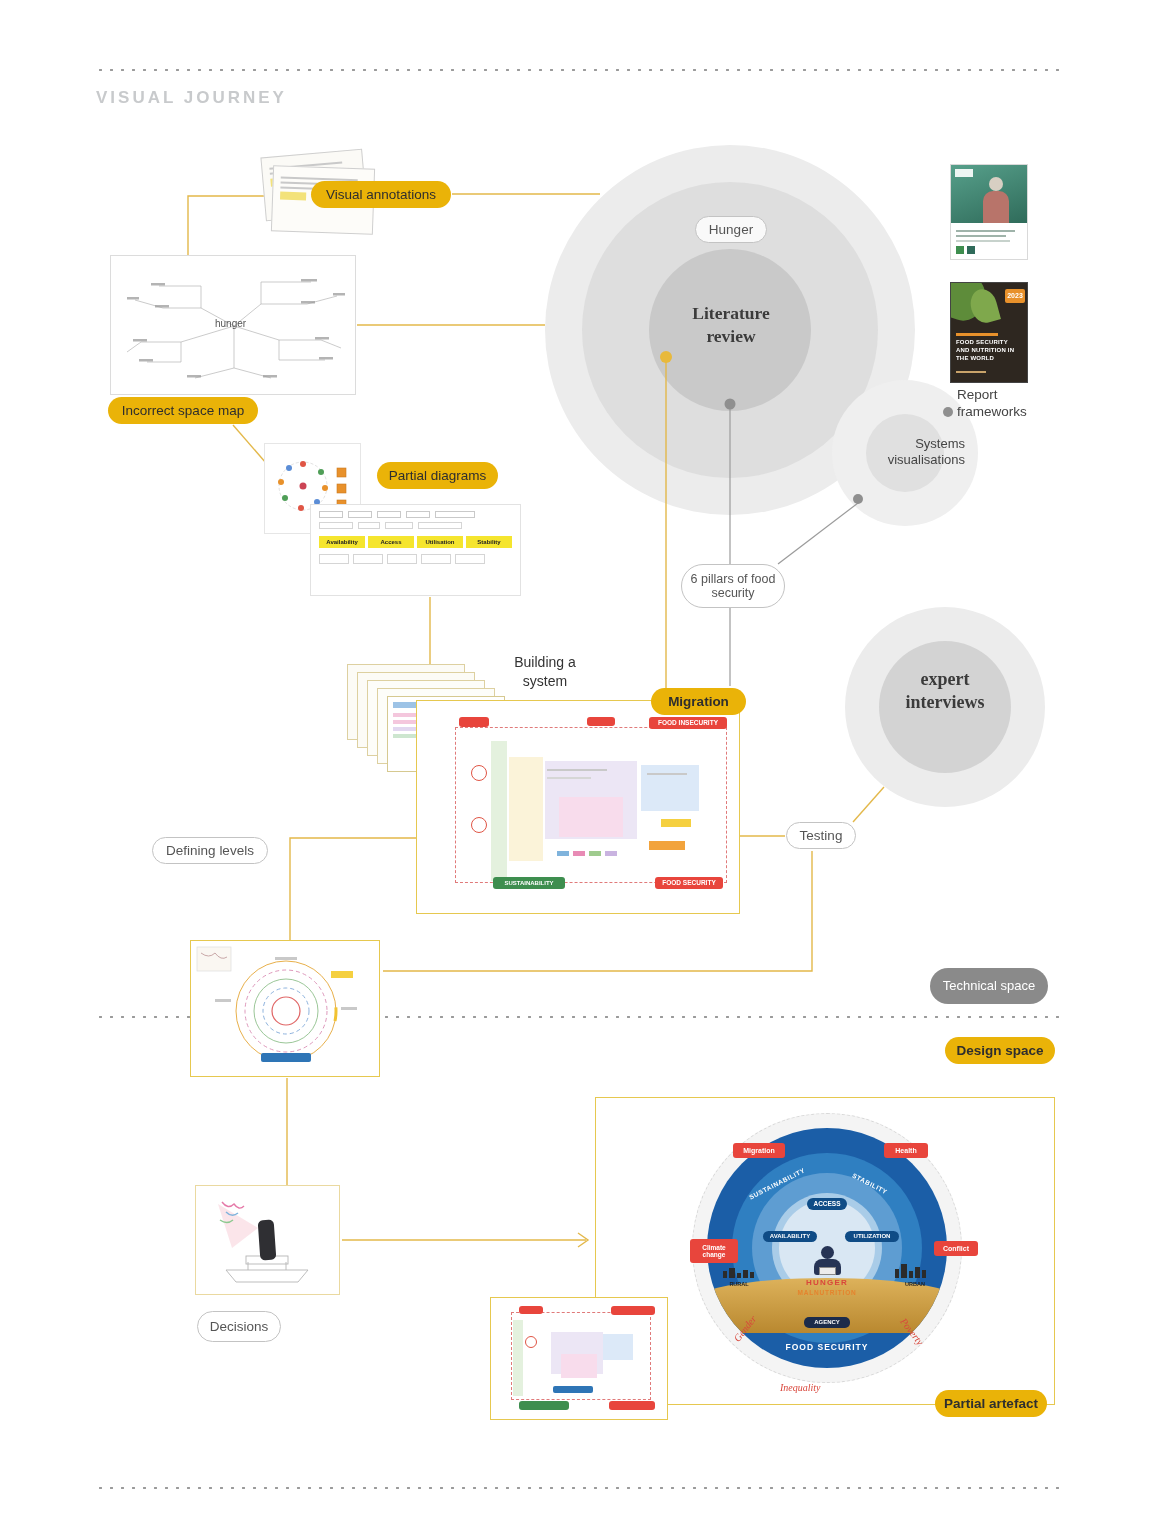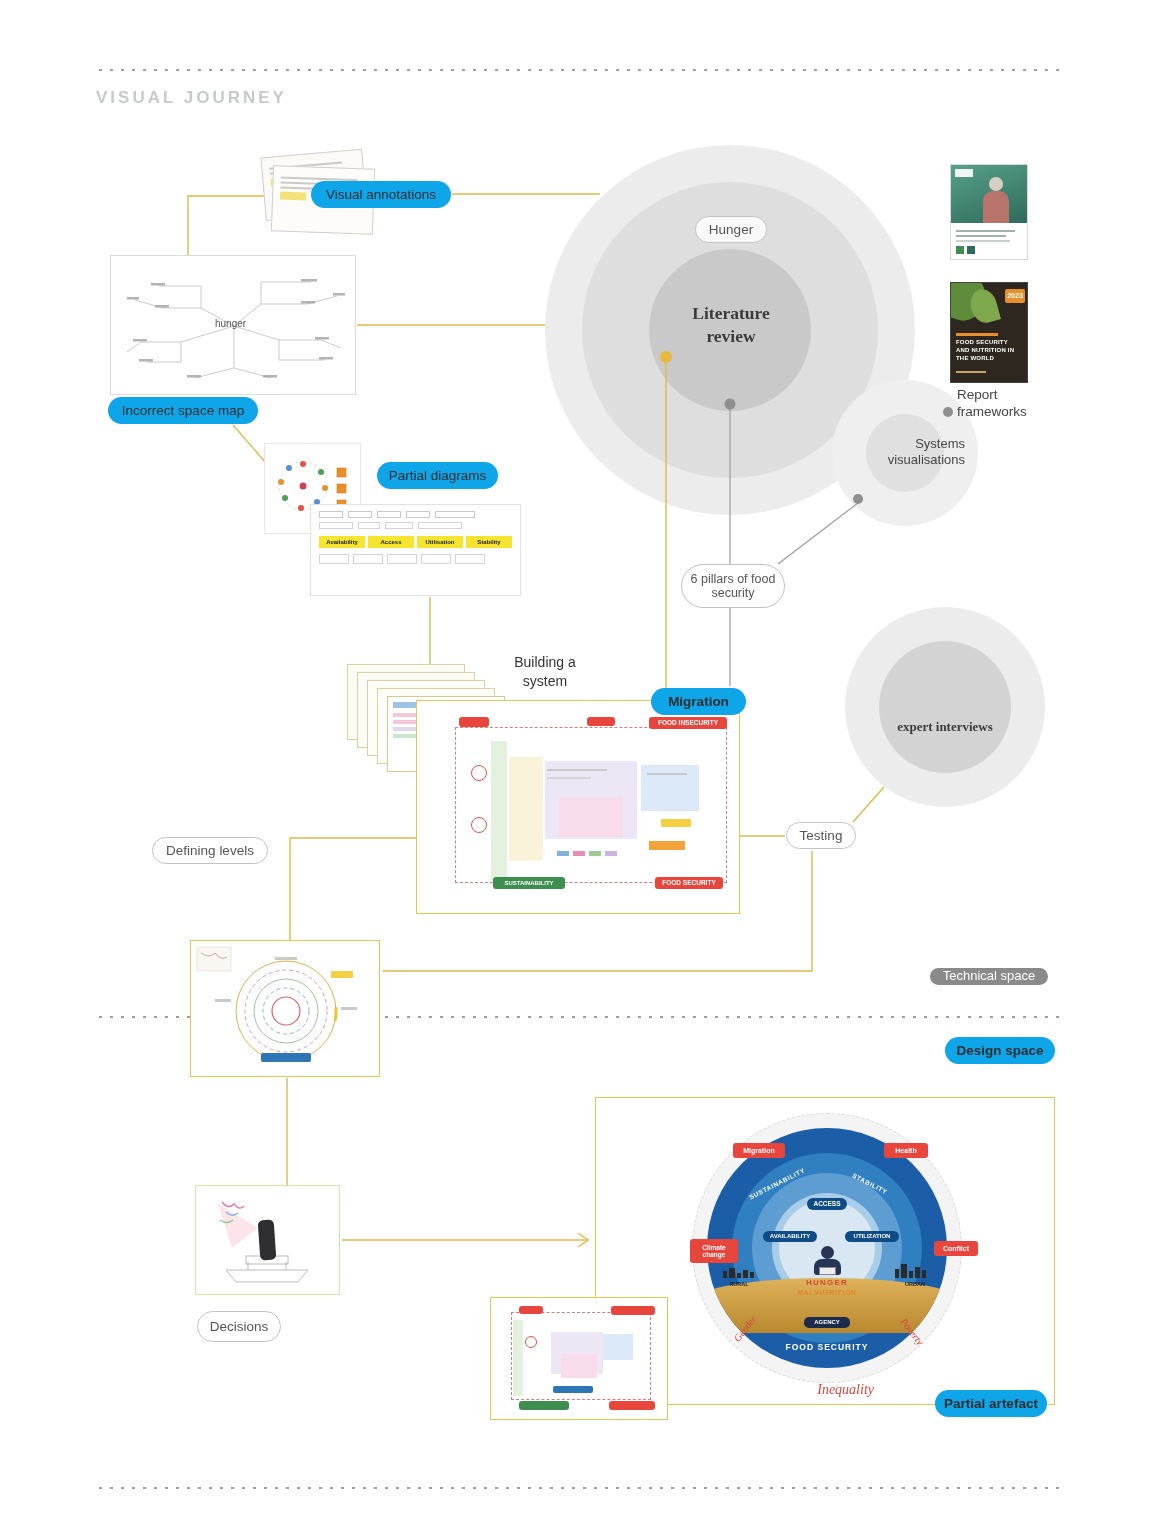--- a/index.html
+++ b/index.html
@@ -3,21 +3,21 @@
 <meta charset="utf-8">
 <style>
   * { margin:0; padding:0; box-sizing:border-box; }
   html,body { background:#ffffff; }
   body { font-family:"Liberation Sans", sans-serif; color:#333; }
   .canvas { position:relative; width:1152px; height:1536px; background:#ffffff; overflow:hidden; }
   .abs { position:absolute; }
   .circle { border-radius:50%; }
   .dotline { height:4px; background-image:radial-gradient(circle, #9a9a9a 1.1px, transparent 1.4px); background-size:11px 4px; background-repeat:repeat-x; background-position:0 50%; }
   .pill { display:flex; align-items:center; justify-content:center; border-radius:999px; font-size:13.5px; color:#2e2e2e; text-align:center; line-height:1.15; }
-  .pill-yellow { background:#0ea5e9; }
+  .pill-yellow { background:#eab308; }
   .pill-outline { background:rgba(255,255,255,0.8); border:1px solid #c3c3c3; color:#555; }
   .pill-gray { background:#8A8A8A; color:#fff; }
   .bold { font-weight:bold; }
   .card { background:#fff; border:1px solid #ddd; }
   .card-y { background:#fff; border:1.2px solid #E6C84F; }
   .serif { font-family:"Liberation Serif","DejaVu Serif",serif; }
   .chip { position:absolute; display:flex; align-items:center; justify-content:center; color:#fff; font-weight:bold; border-radius:3px; text-align:center; line-height:1.1; }
   .chip-red { background:#E8453C; }
   .chip-blue { background:#0F4C86; border-radius:6px; }
   .z1 { z-index:1; } .z2 { z-index:2; } .z3 { z-index:3; } .z4 { z-index:4; }
@@ -242,26 +242,26 @@
     <div class="chip chip-red" style="left:42px; top:16px; width:30px; height:10px;"></div>
     <div class="chip chip-red" style="left:170px; top:16px; width:28px; height:9px;"></div>
     <div class="chip chip-red" style="left:232px; top:16px; width:78px; height:12px; font-size:6.5px;">FOOD INSECURITY</div>
     <div class="chip" style="left:76px; top:176px; width:72px; height:12px; font-size:6px; background:#3E8E4F;">SUSTAINABILITY</div>
     <div class="chip chip-red" style="left:238px; top:176px; width:68px; height:12px; font-size:6.5px;">FOOD SECURITY</div>
     <div class="abs" style="left:130px; top:68px; width:60px; height:2px; background:#c9c9c9;"></div>
     <div class="abs" style="left:130px; top:76px; width:44px; height:2px; background:#d6d6d6;"></div>
     <div class="abs" style="left:230px; top:72px; width:40px; height:2px; background:#c9c9c9;"></div>
   </div>
 
-  <div class="abs serif z3" style="left:890px; top:719px; width:110px; font-size:13px; font-weight:bold; color:#3b3b3b; text-align:center; line-height:1.3;">expert interviews</div>
+  <div class="abs serif z3" style="left:890px; top:668px; width:110px; font-size:18px; font-weight:bold; color:#3b3b3b; text-align:center; line-height:1.3;">expert interviews</div>
 
   <div class="abs pill pill-outline z4" style="left:786px; top:822px; width:70px; height:27px;">Testing</div>
   <div class="abs pill pill-outline z4" style="left:152px; top:837px; width:116px; height:27px;">Defining levels</div>
 
-  <div class="abs pill pill-gray z4" style="left:930px; top:968px; width:118px; height:17px; font-size:13px;">Technical space</div>
+  <div class="abs pill pill-gray z4" style="left:930px; top:968px; width:118px; height:36px; font-size:13px;">Technical space</div>
   <div class="abs dotline z1" style="left:95px; top:1015px; width:966px;"></div>
   <div class="abs pill pill-yellow bold z4" style="left:945px; top:1037px; width:110px; height:27px;">Design space</div>
 
   <div class="abs card-y z3" style="left:190px; top:940px; width:190px; height:137px;">
     <svg width="188" height="135" viewBox="0 0 188 135">
       <rect x="6" y="6" width="34" height="24" fill="#faf7f2" stroke="#ddd" stroke-width="0.7"></rect>
       <path d="M10,12 q8,6 14,0 q6,8 12,4" fill="none" stroke="#c9a8a8" stroke-width="1"></path>
       <circle cx="95" cy="70" r="50" fill="none" stroke="#E8B04B" stroke-width="1"></circle>
       <circle cx="95" cy="70" r="41" fill="none" stroke="#D98CB3" stroke-width="0.9" stroke-dasharray="4 3"></circle>
       <circle cx="95" cy="70" r="32" fill="none" stroke="#8FBF8B" stroke-width="0.9"></circle>
@@ -340,21 +340,21 @@
       <div class="abs" style="left:70px; top:214px; width:100px; font-size:8.5px; font-weight:bold; color:#fff; letter-spacing:1px; text-align:center;">FOOD SECURITY</div>
     </div>
 
     <div class="chip chip-red" style="left:56px; top:45px; width:52px; height:15px; font-size:7px;">Migration</div>
     <div class="chip chip-red" style="left:207px; top:45px; width:44px; height:15px; font-size:7px;">Health</div>
     <div class="chip chip-red" style="left:13px; top:141px; width:48px; height:24px; font-size:6.5px; padding:2px;">Climate change</div>
     <div class="chip chip-red" style="left:257px; top:143px; width:44px; height:15px; font-size:7px;">Conflict</div>
 
     <div class="abs serif" style="left:38px; top:225px; width:60px; font-size:10px; font-style:italic; color:#D9463B; transform:rotate(-52deg); text-align:center;">Gender</div>
     <div class="abs serif" style="left:205px; top:228px; width:60px; font-size:10px; font-style:italic; color:#D9463B; transform:rotate(52deg); text-align:center;">Poverty</div>
-    <div class="abs serif" style="left:103px; top:284px; width:94px; font-size:14px; font-style:italic; color:#D9463B; text-align:right;">Inequality</div>
+    <div class="abs serif" style="left:103px; top:284px; width:94px; font-size:10px; font-style:italic; color:#D9463B; text-align:left;">Inequality</div>
   </div>
 
   <div class="abs card-y z3" style="left:490px; top:1297px; width:178px; height:123px;">
     <div class="abs" style="left:20px; top:14px; width:140px; height:88px; border:1px dashed #E07A7A;"></div>
     <div class="abs" style="left:22px; top:22px; width:10px; height:76px; background:#E4F1DE;"></div>
     <div class="abs" style="left:60px; top:34px; width:52px; height:42px; background:#ECE6F5;"></div>
     <div class="abs" style="left:70px; top:56px; width:36px; height:24px; background:#F8DCEC;"></div>
     <div class="abs" style="left:112px; top:36px; width:30px; height:26px; background:#DCE9F8;"></div>
     <div class="chip chip-red" style="left:120px; top:8px; width:44px; height:9px;"></div>
     <div class="chip chip-red" style="left:28px; top:8px; width:24px; height:8px;"></div>

